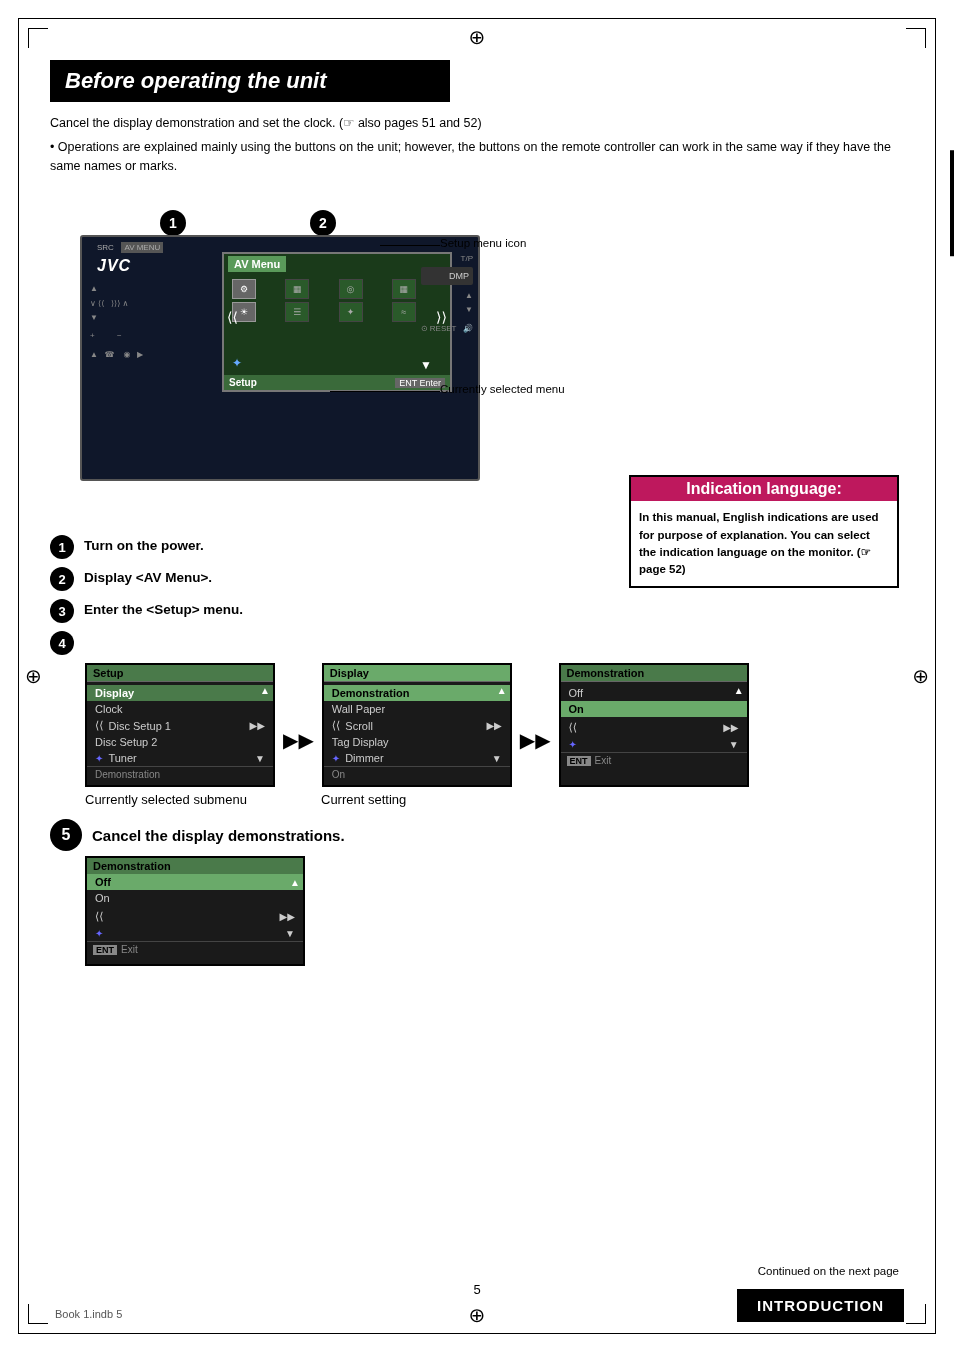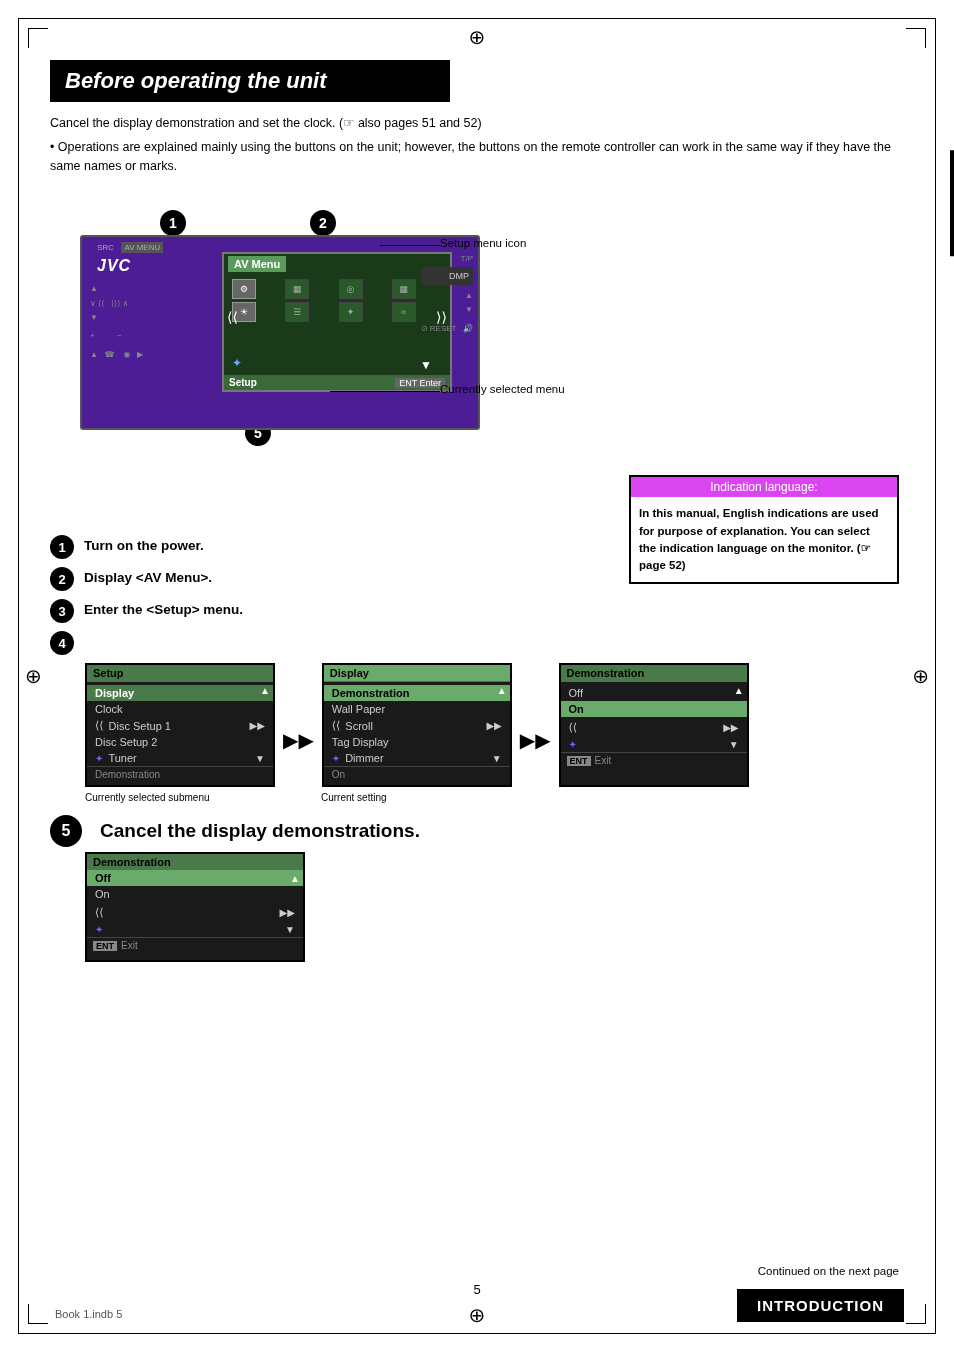--- a/index.html
+++ b/index.html
@@ -196,38 +196,37 @@
 
     
     .caption-row {
       display: flex;
       gap: 8px;
       margin-left: 35px;
       margin-bottom: 12px;
     }
     .caption-label {
       width: 190px;
-      font-size: 10px;
+      font-size: 13px;
       color: #000;
     }
 
     
     .step5-section {
       margin-top: 8px;
     }
     .step5-header {
       display: flex;
       align-items: center;
       gap: 10px;
       margin-bottom: 5px;
     }
     .step5-title {
-      font-size: 19px;
-      font-weight: bold;
-      margin-left: 8px;
+      font-size: 15px;
+      font-weight: bold;
     }
     .step5-subtitle {
       margin-left: 35px;
       font-size: 13px;
       margin-bottom: 8px;
     }
 
     
     .demo-screen {
       border: 2px solid #000;
@@ -246,25 +245,25 @@
     
     .indication-box {
       position: absolute;
       right: 0;
       top: 290px;
       width: 270px;
       border: 2px solid #000;
       background: #fff;
     }
     .indication-box-header {
-      background: #d946ef;
+      background: #be185d;
       color: #fff;
       text-align: center;
-      font-size: 12px;
-      font-weight: normal;
+      font-size: 16px;
+      font-weight: bold;
       padding: 3px;
     }
     .indication-box-body {
       padding: 8px;
       font-size: 11.5px;
       font-weight: bold;
       line-height: 1.5;
     }
 
     
@@ -317,23 +316,23 @@
       font-size: 11px;
       color: #555;
     }
 
     
     .device-outer {
       position: absolute;
       left: 30px;
       top: 50px;
       width: 400px;
-      height: 195px;
+      height: 246px;
       border: 2px solid #555;
-      background: #4c1d95;
+      background: #0f172a;
       border-radius: 3px;
     }
     .device-inner-display {
       position: absolute;
       left: 140px;
       top: 15px;
       width: 230px;
       height: 140px;
       border: 2px solid #777;
       background: #1a3a1a;

